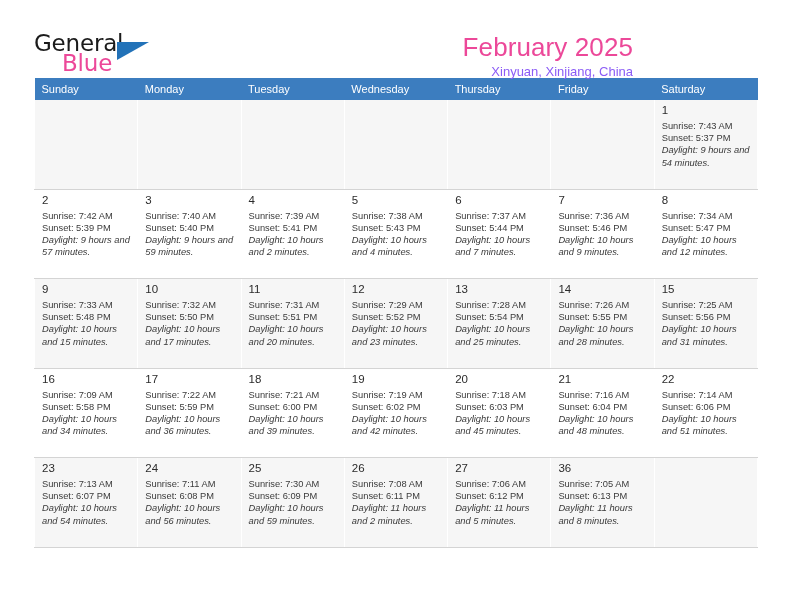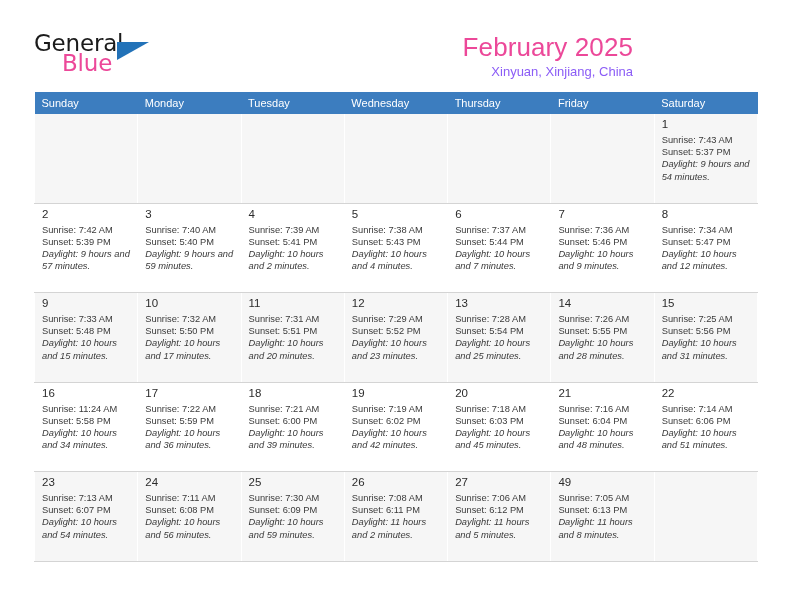--- a/index.html
+++ b/index.html
@@ -79,21 +79,21 @@
   }
   .cal-subtitle {
     font-size: 13px;
     color: #8b5cf6;
     margin: 4px 0 0 0;
     line-height: 1.1;
   }
 
   
   .calendar {
-    margin-top: 24px;
+    margin-top: 10px;
     width: 724px;
     border-collapse: collapse;
     table-layout: fixed;
   }
   .calendar th {
     background: #3c7dbf;
     color: #ffffff;
     font-size: 11px;
     font-weight: normal;
     text-align: left;
@@ -337,21 +337,21 @@
                 <div class="daylight">Daylight: 10 hours and 31 minutes.</div>
               </div>
             </div>
           </td>
         </tr>
         <tr>
           <td>
             <div class="cell-inner">
               <div class="daynum">16</div>
               <div class="detail">
-                <div>Sunrise: 11:24 AM</div>
+                <div>Sunrise: 7:09 AM</div>
                 <div>Sunset: 5:58 PM</div>
                 <div class="daylight">Daylight: 10 hours and 34 minutes.</div>
               </div>
             </div>
           </td>
           <td>
             <div class="cell-inner">
               <div class="daynum">17</div>
               <div class="detail">
                 <div>Sunrise: 7:22 AM</div>
@@ -457,21 +457,21 @@
               <div class="daynum">27</div>
               <div class="detail">
                 <div>Sunrise: 7:06 AM</div>
                 <div>Sunset: 6:12 PM</div>
                 <div class="daylight">Daylight: 11 hours and 5 minutes.</div>
               </div>
             </div>
           </td>
           <td>
             <div class="cell-inner">
-              <div class="daynum">49</div>
+              <div class="daynum">36</div>
               <div class="detail">
                 <div>Sunrise: 7:05 AM</div>
                 <div>Sunset: 6:13 PM</div>
                 <div class="daylight">Daylight: 11 hours and 8 minutes.</div>
               </div>
             </div>
           </td>
           <td class="empty"></td>
         </tr>
       </tbody>

